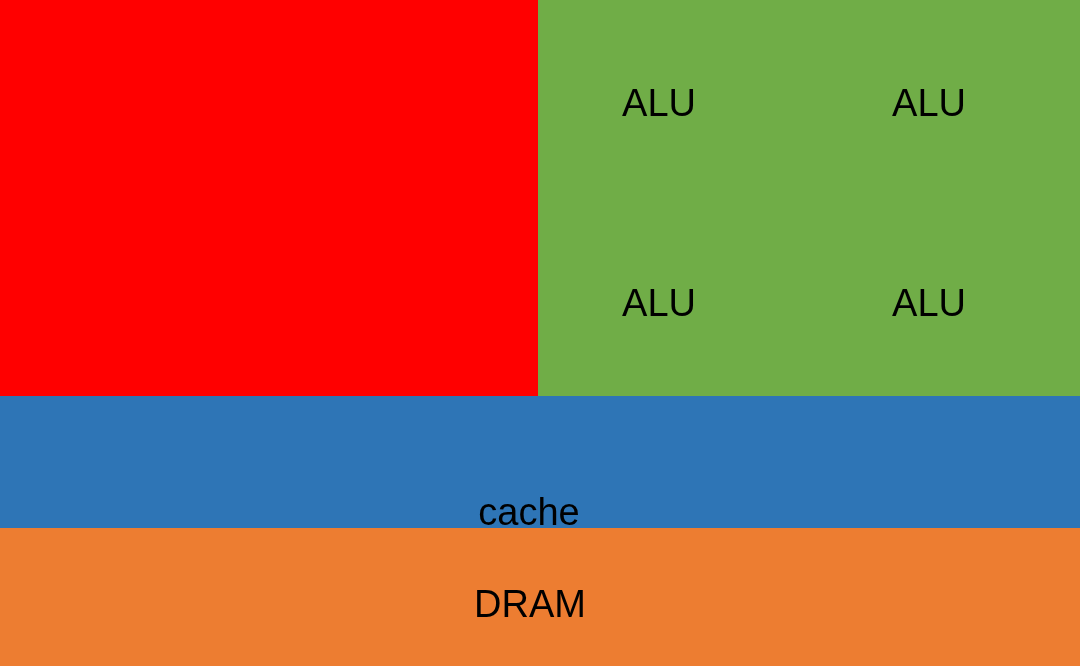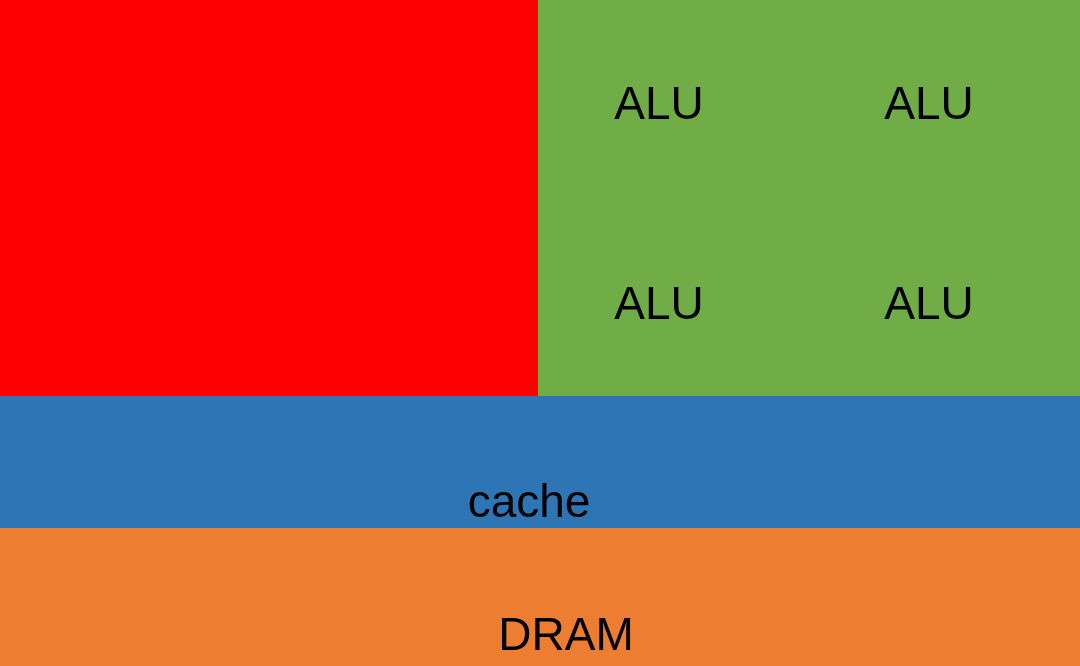--- a/index.html
+++ b/index.html
@@ -29,33 +29,33 @@
     left: 0; top: 396px;
     width: 1080px; height: 132px;
   }
   .dram-band {
     left: 0; top: 528px;
     width: 1080px; height: 138px;
   }
   .label {
     position: absolute;
     transform: translate(-50%, -50%);
-    font-size: 46px;
+    font-size: 38px;
     line-height: 1;
     color: #000000;
     white-space: nowrap;
     z-index: 2;
   }
   .control-label { left: 252px; top: 202px; }
   .alu-label-1   { left: 659px; top: 103px; }
   .alu-label-2   { left: 929px; top: 103px; }
   .alu-label-3   { left: 659px; top: 303px; }
   .alu-label-4   { left: 929px; top: 303px; }
-  .cache-label   { left: 529px; top: 501px; }
-  .dram-label    { left: 530px; top: 634px; margin-left: 36px; }
+  .cache-label   { left: 529px; top: 512px; }
+  .dram-label    { left: 530px; top: 604px; }
 </style>
 </head>
 <body>
 
 <div class="canvas">
 
   <div class="block control-block" style="background-color: rgb(255, 0, 0);"></div>
 
   <div class="block alu-block" style="background-color: rgb(112, 173, 71);"></div>
 

